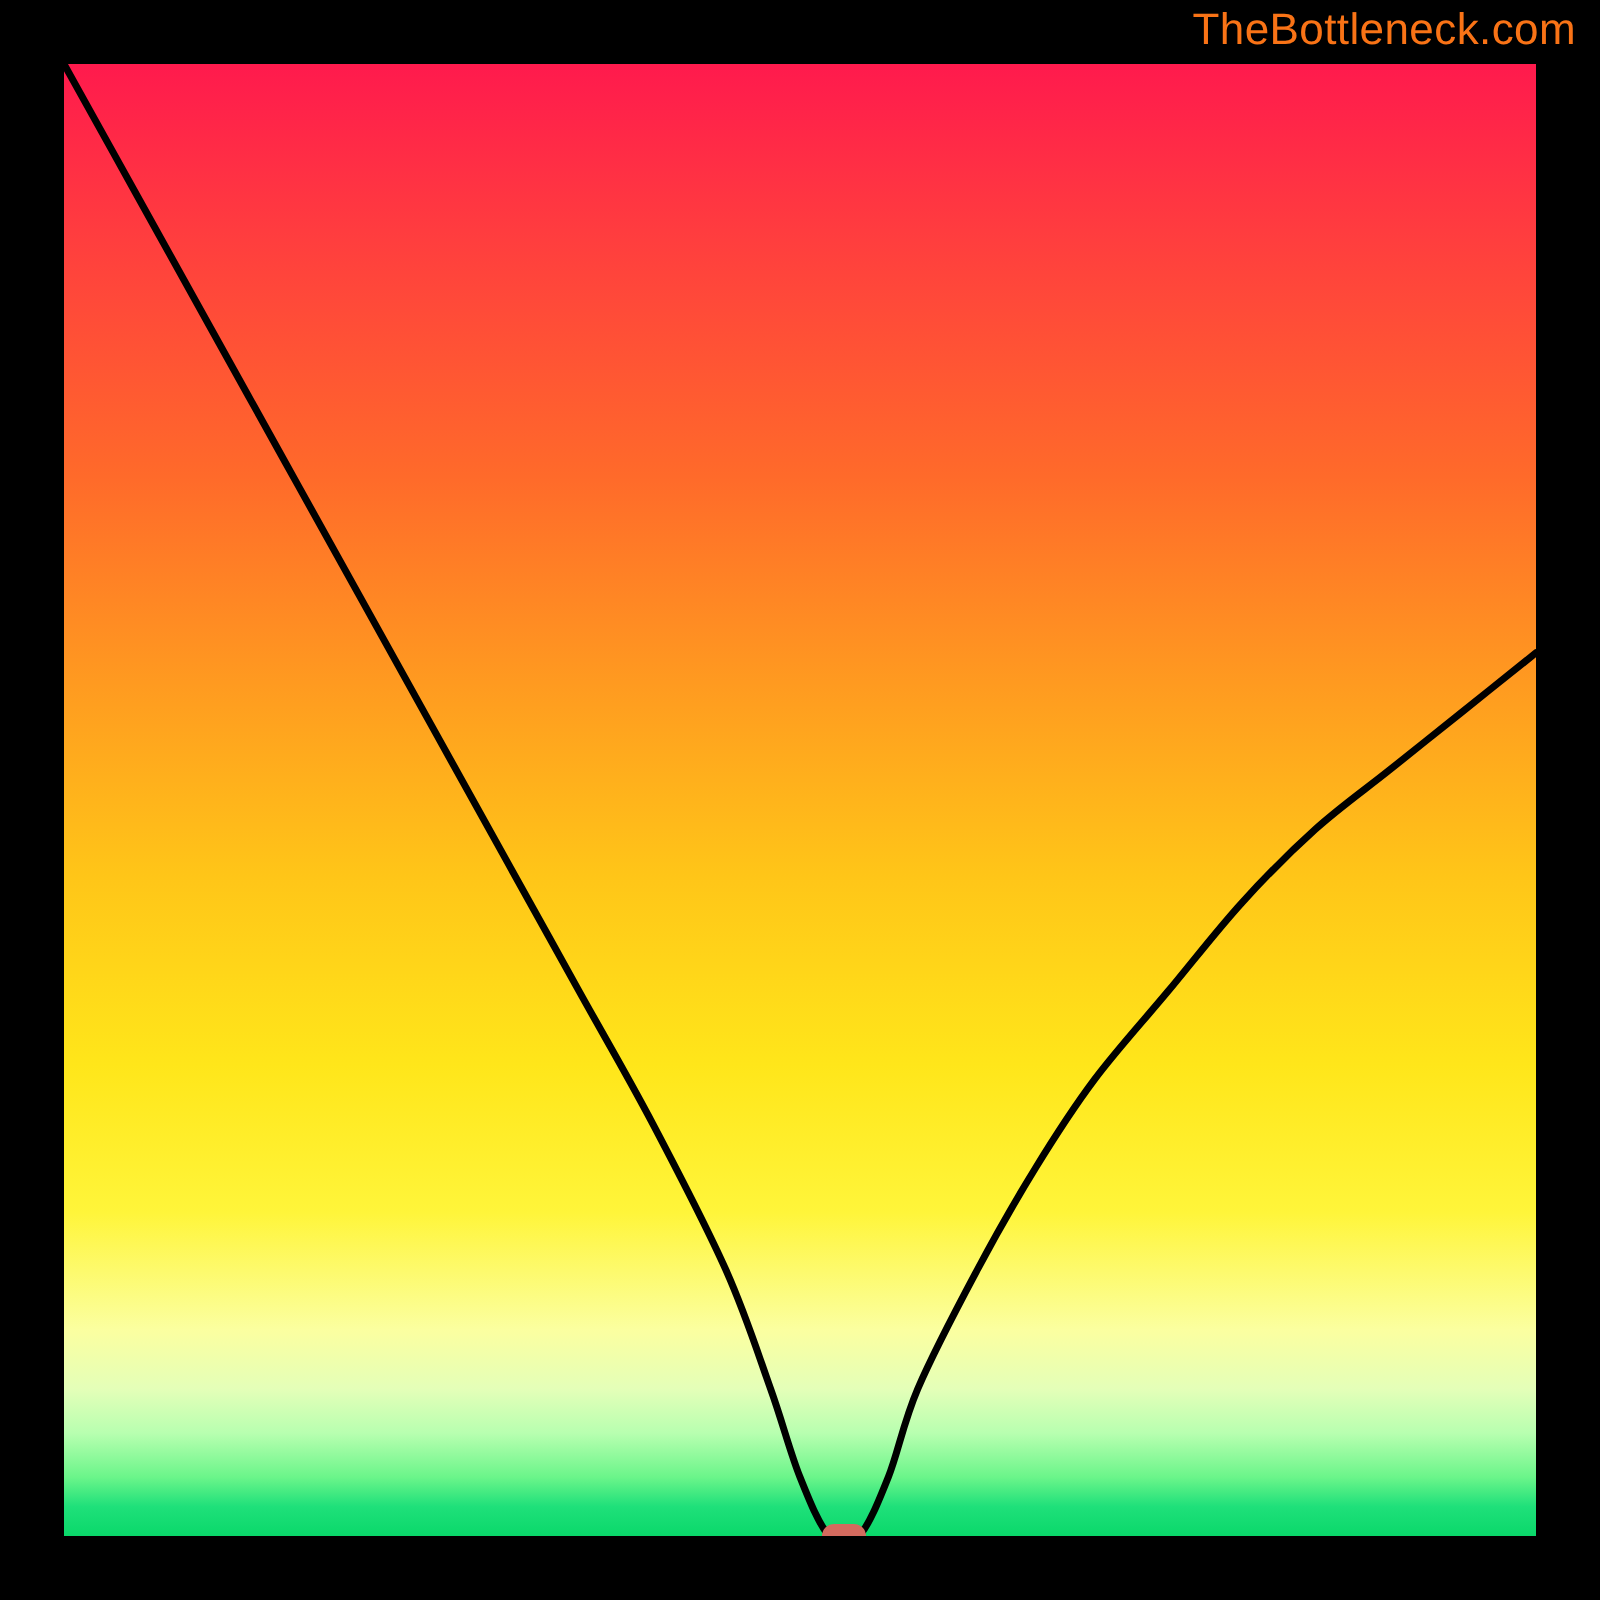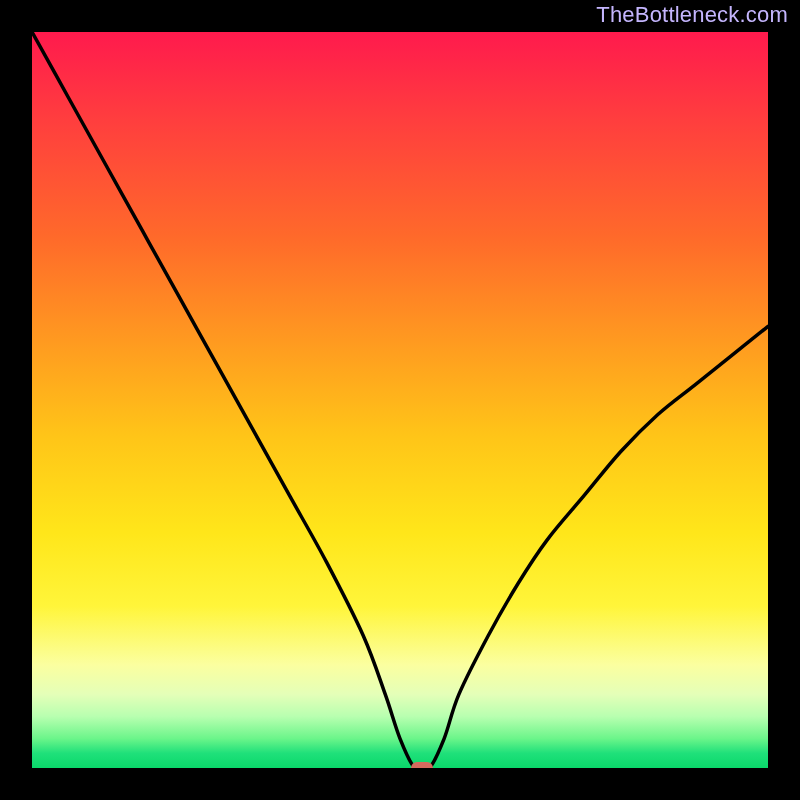--- a/index.html
+++ b/index.html
@@ -14,21 +14,21 @@
   .outer {
     position: relative;
     width: 800px;
     height: 800px;
     background: #000;
   }
   .watermark {
     position: absolute;
     top: 2px;
     right: 12px;
-    color: #c4b5fd;
+    color: #f97316;
     font-size: 22px;
     font-weight: 500;
     letter-spacing: 0.2px;
     z-index: 20;
   }
   .plot-area {
     position: absolute;
     left: 32px;
     top: 32px;
     width: 736px;

